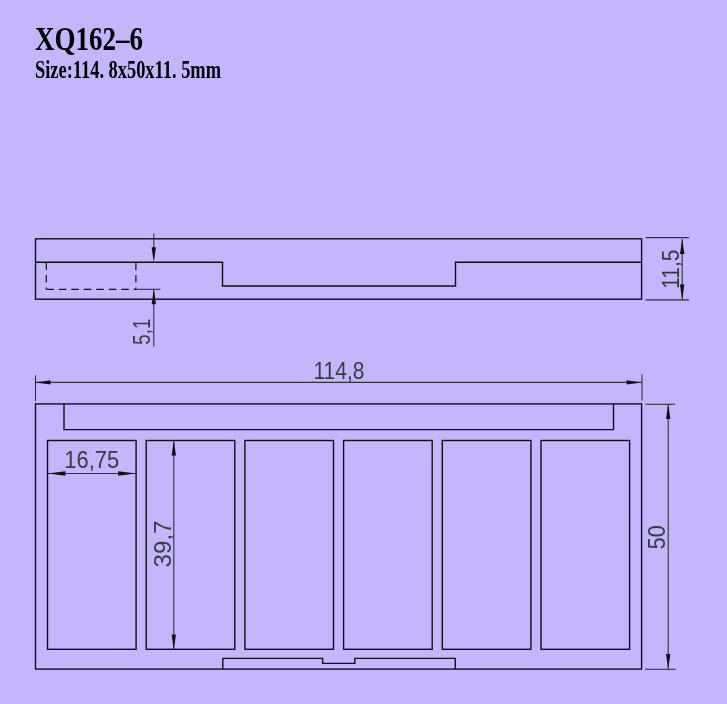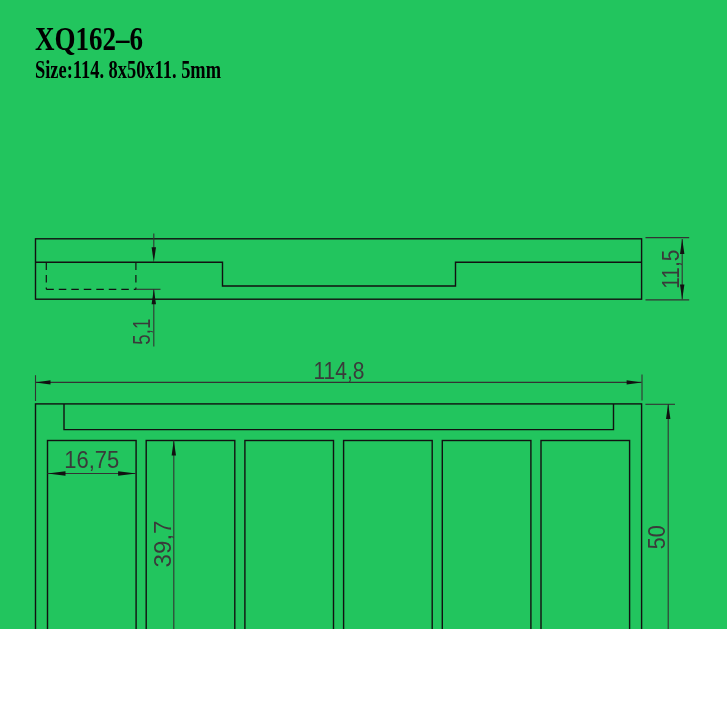--- a/index.html
+++ b/index.html
@@ -1,16 +1,16 @@
 <!DOCTYPE html>
 <html><head>
 <meta charset="utf-8">
 <style>
   html,body{margin:0;padding:0;background:#ffffff;}
-  .page{position:relative;width:727px;height:629px;background:#22c55e;overflow:hidden;}
+  .page{position:relative;width:727px;height:704px;background:#c4b5fd;overflow:hidden;}
   svg{position:absolute;left:0;top:0;}
   text{fill:#3a3a3a;font-family:"Liberation Sans",sans-serif;font-size:23px;}
   .ttl1{font-family:"Liberation Serif",serif;fill:#000;font-size:33px;font-weight:bold;}
   .ttl2{font-family:"Liberation Serif",serif;fill:#000;font-size:25px;font-weight:bold;}
 </style>
 </head>
 <body>
 <div class="page">
 <svg width="727" height="704" viewBox="0 0 727 704">
 

